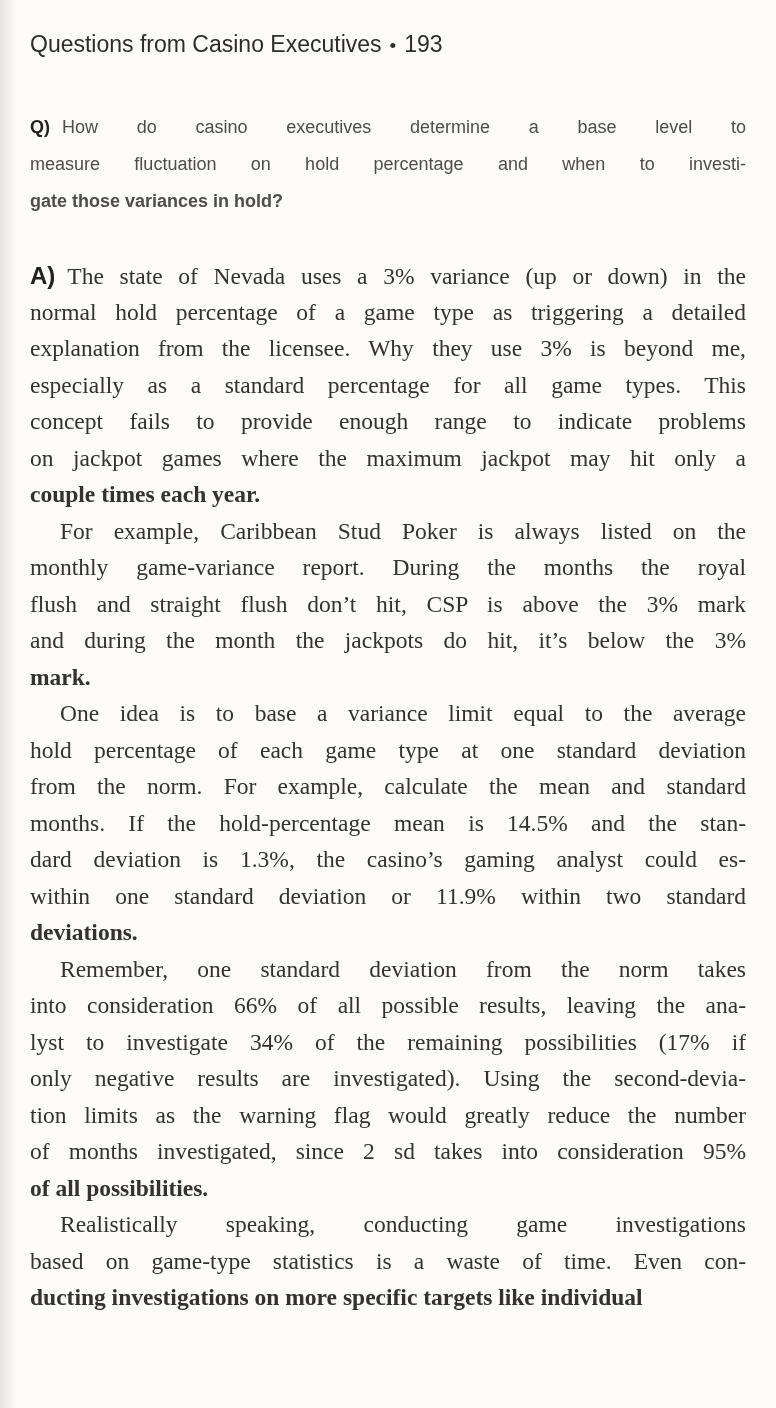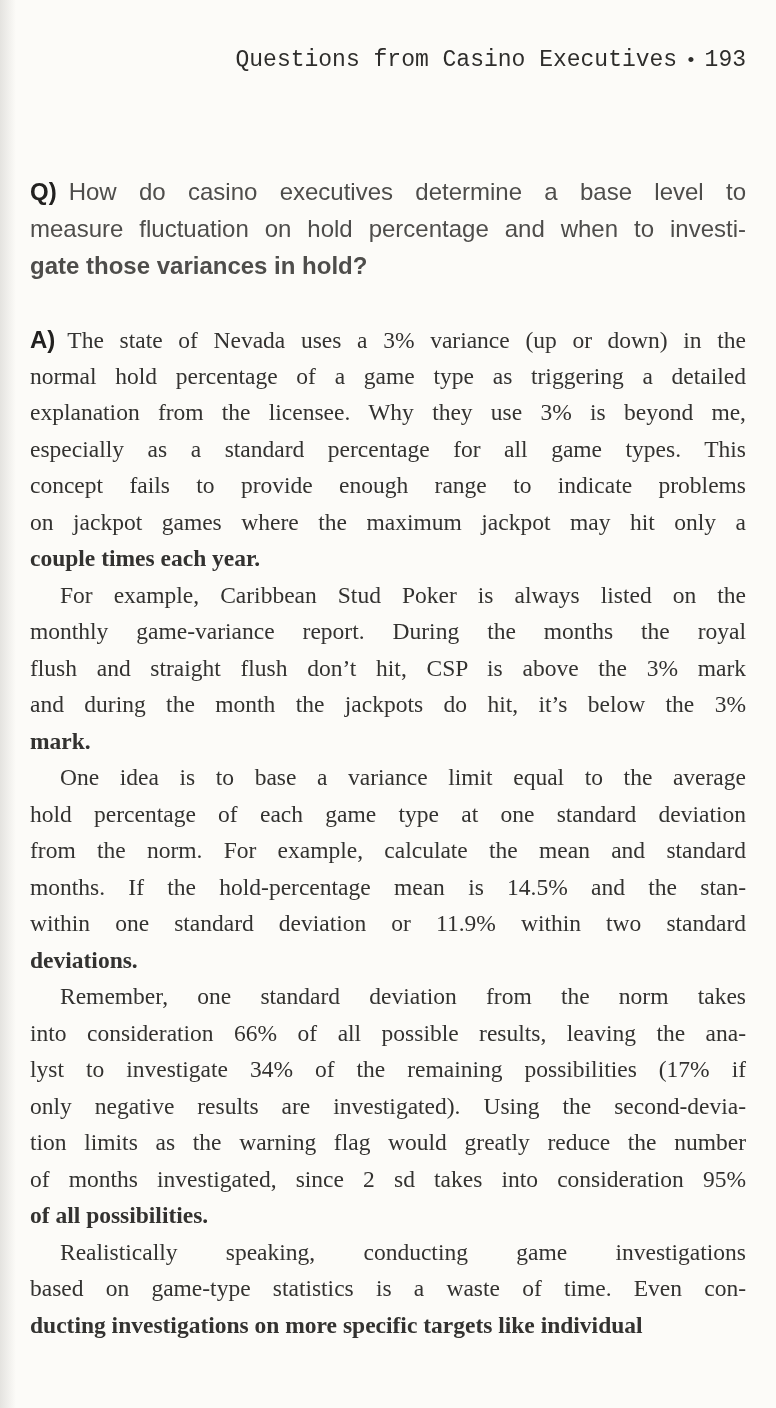--- a/index.html
+++ b/index.html
@@ -17,36 +17,35 @@
     position: absolute;
     left: 0; top: 0; bottom: 0;
     width: 16px;
     background: linear-gradient(to right, rgba(120,118,112,0.18), rgba(120,118,112,0));
     pointer-events: none;
   }
   .page {
     padding: 28px 30px 0 30px;
   }
   .running-head {
-    text-align: right;
-    font-family: Liberation Mono, monospace;
+    font-family: Liberation Sans, sans-serif;
     font-size: 23px;
     line-height: 32px;
     color: #2e2d2b;
-    margin-top: 16px;
+    margin-top: 0;
     white-space: nowrap;
   }
   .running-head .sep {
     margin: 0 8px;
     font-size: 19px;
   }
   .question {
-    margin-top: 96px;
+    margin-top: 47px;
     font-family: "Liberation Sans", sans-serif;
-    font-size: 24px;
+    font-size: 18px;
     color: #4e4d4b;
   }
   .question .line {
     line-height: 37px;
     height: 37px;
   }
   .answer {
     margin-top: 36px;
     font-family: "Liberation Serif", serif;
     font-size: 23.5px;
@@ -111,20 +110,21 @@
         <div class="line">monthly game-variance report. During the months the royal</div>
         <div class="line">flush and straight flush don’t hit, CSP is above the 3% mark</div>
         <div class="line">and during the month the jackpots do hit, it’s below the 3%</div>
         <div class="line last">mark.</div>
       </div>
       <div class="paragraph">
         <div class="line indent">One idea is to base a variance limit equal to the average</div>
         <div class="line">hold percentage of each game type at one standard deviation</div>
         <div class="line">from the norm. For example, calculate the mean and standard</div>
         <div class="line">months. If the hold-percentage mean is 14.5% and the stan-</div>
+        <div class="line">dard deviation is 1.3%, the casino’s gaming analyst could es-</div>
         <div class="line">within one standard deviation or 11.9% within two standard</div>
         <div class="line last">deviations.</div>
       </div>
       <div class="paragraph">
         <div class="line indent">Remember, one standard deviation from the norm takes</div>
         <div class="line">into consideration 66% of all possible results, leaving the ana-</div>
         <div class="line">lyst to investigate 34% of the remaining possibilities (17% if</div>
         <div class="line">only negative results are investigated). Using the second-devia-</div>
         <div class="line">tion limits as the warning flag would greatly reduce the number</div>
         <div class="line">of months investigated, since 2 sd takes into consideration 95%</div>

